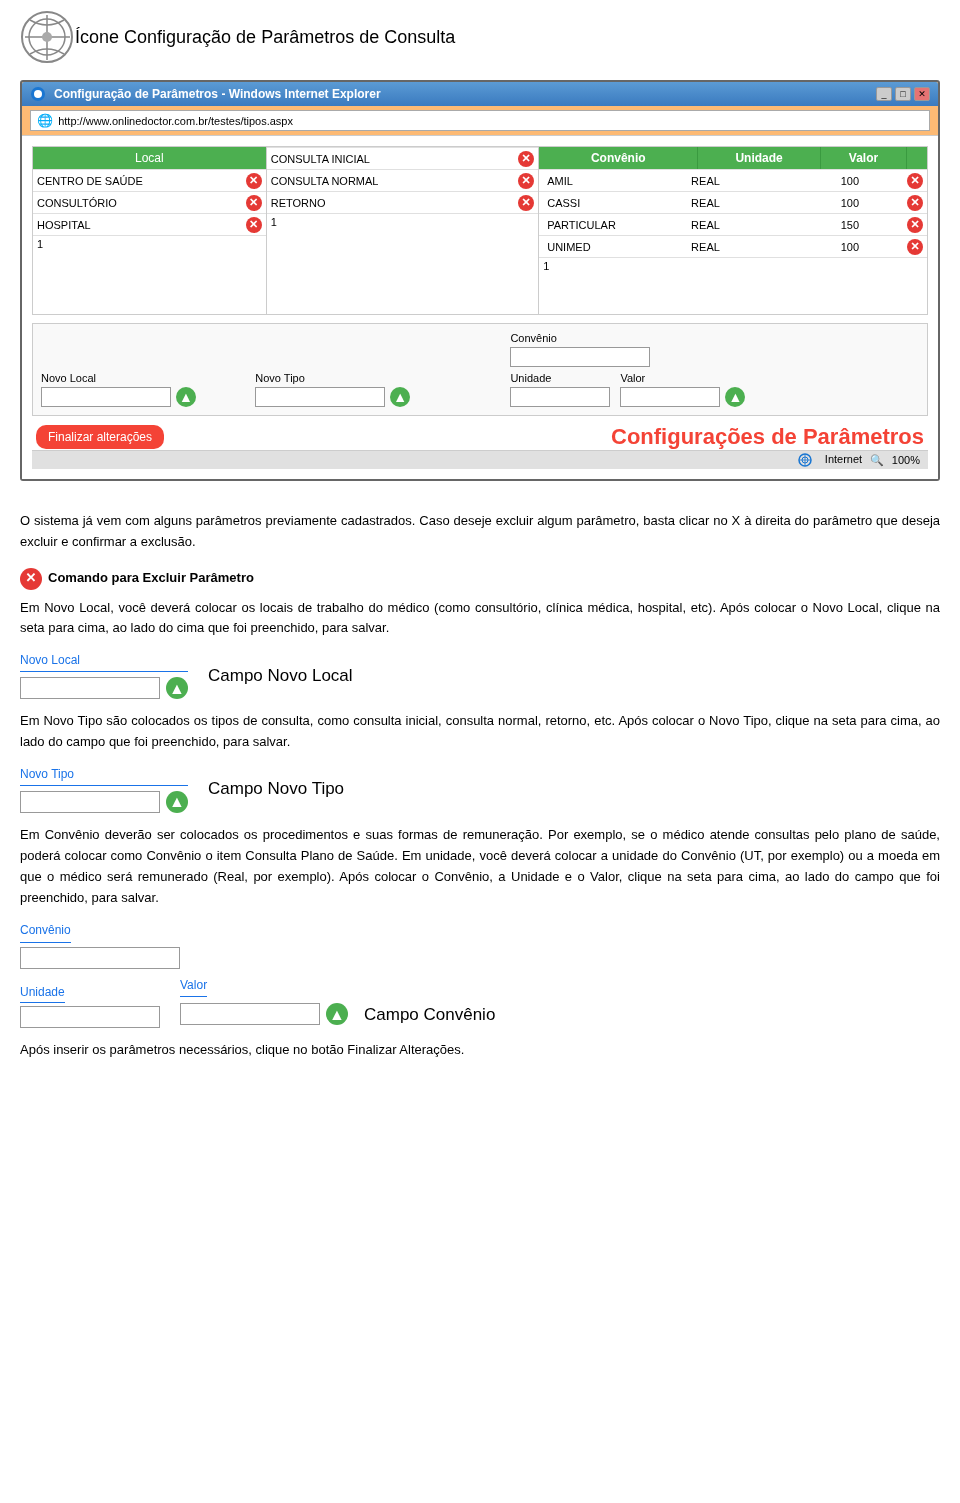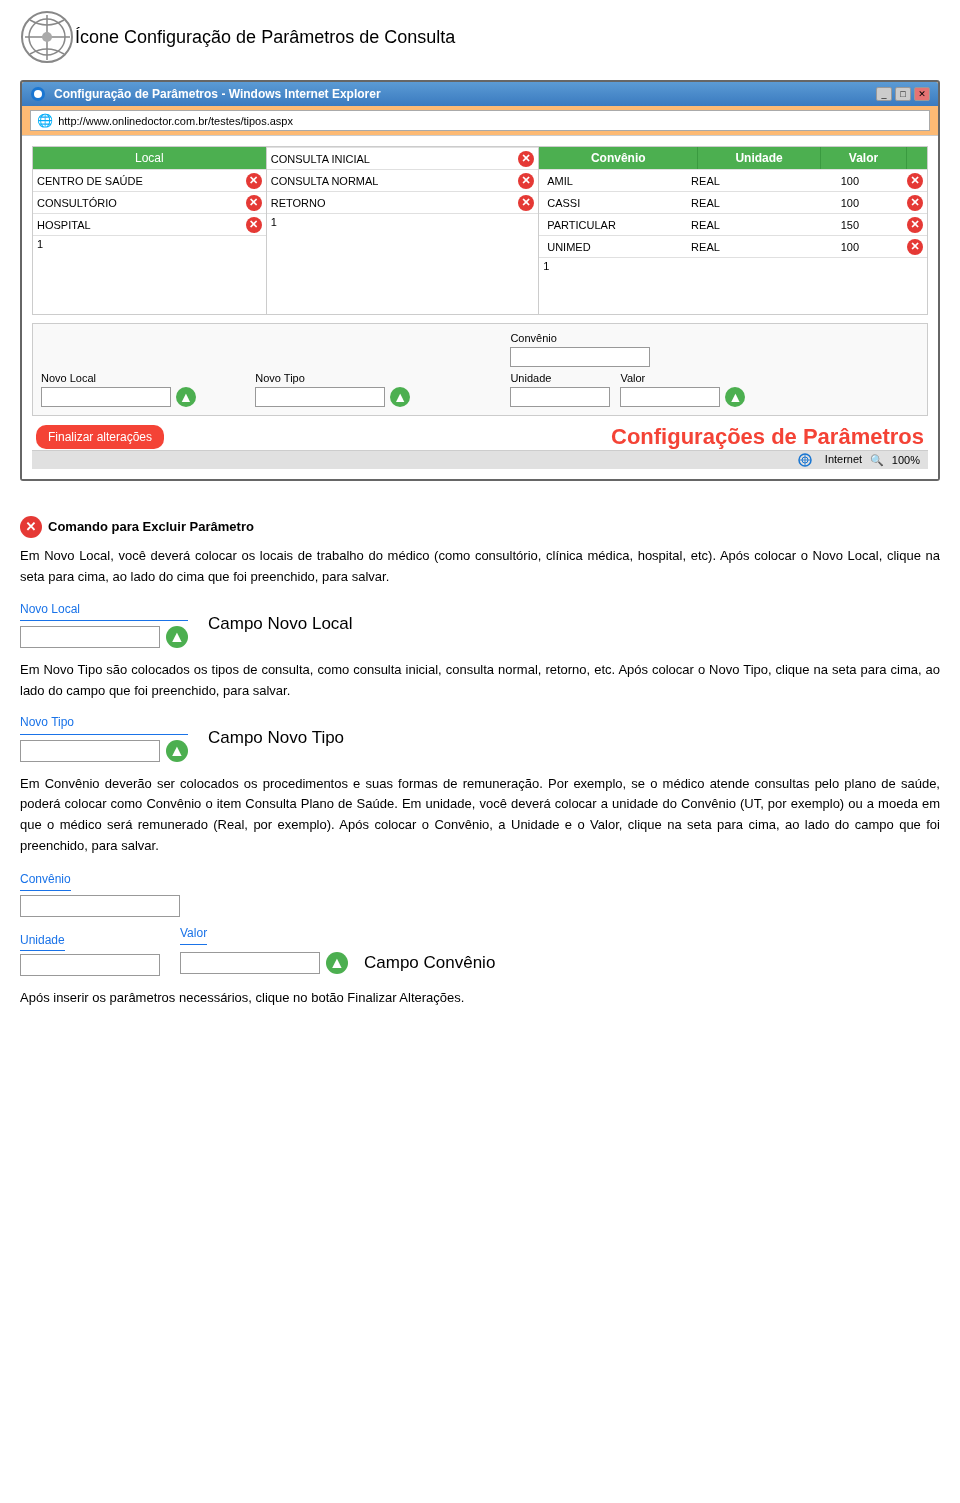--- a/index.html
+++ b/index.html
@@ -506,20 +506,21 @@
           <span>Internet</span>
         </div>
         <span>🔍</span>
         <span>100%</span>
       </div>
     </div>
   </div>
 
   <div class="doc-body">
 
+    <p class="doc-para">O sistema já vem com alguns parâmetros previamente cadastrados. Caso deseje excluir algum parâmetro, basta clicar no X à direita do parâmetro que deseja excluir e confirmar a exclusão.</p>
 
     
     <div class="excluir-icon">
       <span class="x-icon">✕</span>
       <strong>Comando para Excluir Parâmetro</strong>
     </div>
 
     <p class="doc-para">Em Novo Local, você deverá colocar os locais de trabalho do médico (como consultório, clínica médica, hospital, etc). Após colocar o Novo Local, clique na seta para cima, ao lado do cima que foi preenchido, para salvar.</p>
 
     

